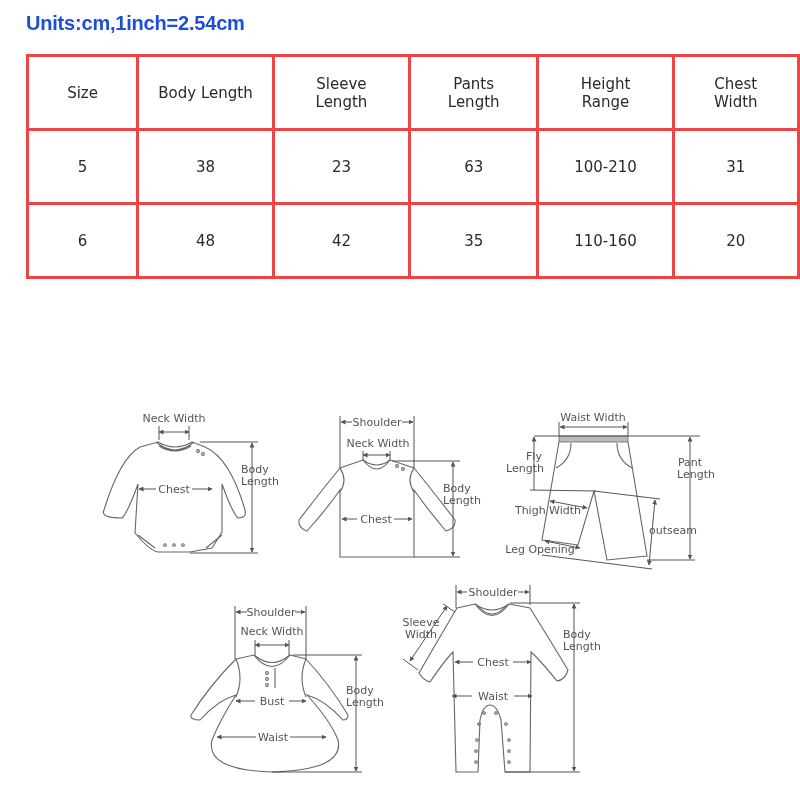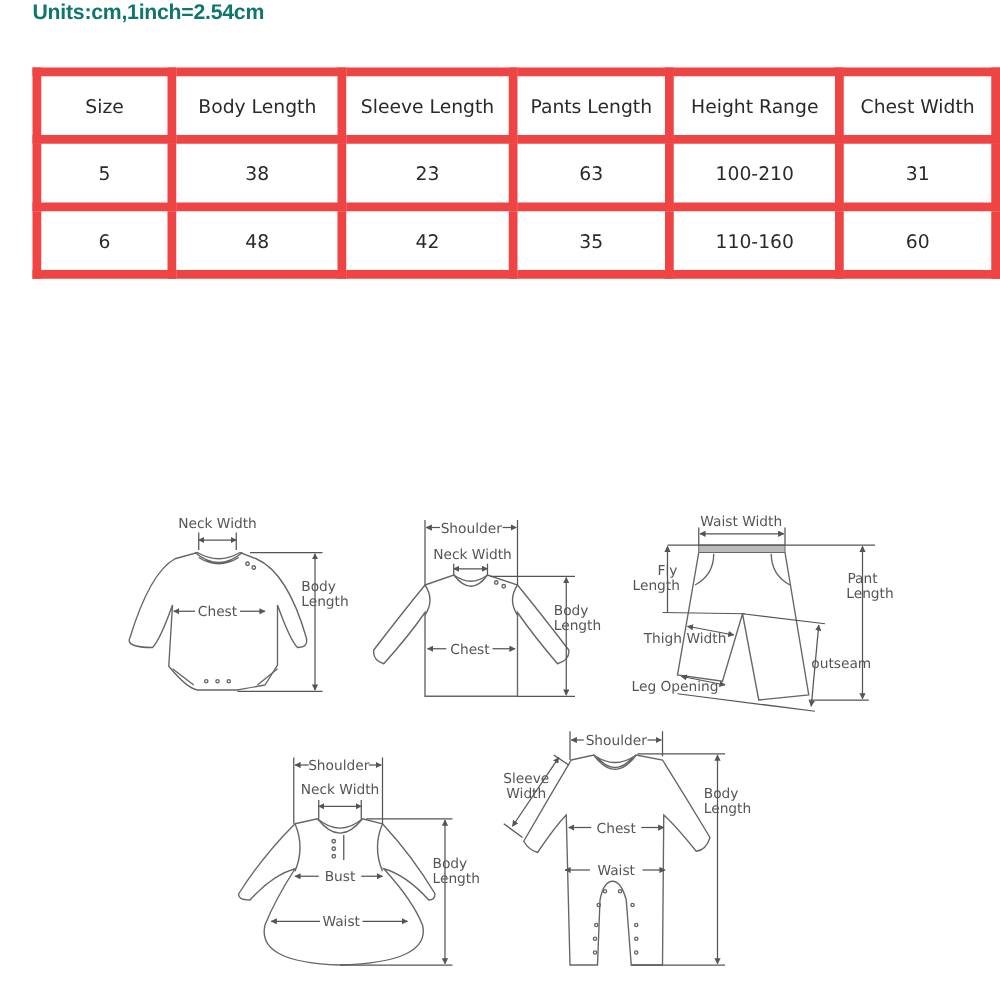--- a/index.html
+++ b/index.html
@@ -1,19 +1,19 @@
 <!DOCTYPE html>
 <html><head>
 <meta charset="utf-8">
 <style>
   html, body { margin:0; padding:0; background:#ffffff; }
   body { width:800px; height:800px; position:relative; overflow:hidden; font-family:"DejaVu Sans", sans-serif; }
-  .units { position:absolute; left:26px; top:0; font-family:"Liberation Sans", sans-serif; font-weight:bold; font-size:17px; color:#0f766e; letter-spacing:-0.2px; }
+  .units { position:absolute; left:26px; top:12px; font-family:"Liberation Sans", sans-serif; font-weight:bold; font-size:20px; color:#1d4ed8; letter-spacing:-0.2px; }
   table.size { position:absolute; left:26px; top:54px; border-collapse:collapse; border:1.5px solid #3a3a3a; }
-  table.size td { border:7px solid #ef4444; height:39px; padding:4px; text-align:center; font-family:"DejaVu Sans", sans-serif; font-size:15px; color:#2a2a2a; }
+  table.size td { border:3px solid #ef4444; height:39px; padding:16px; text-align:center; font-family:"DejaVu Sans", sans-serif; font-size:15px; color:#2a2a2a; }
   .diagram { position:absolute; left:0; top:0; }
   .diagram text { font-family:"DejaVu Sans", sans-serif; font-size:11px; fill:#555; }
   .ln { stroke:#666; stroke-width:1.1; fill:none; }
   .ar { stroke:#555; stroke-width:1; fill:none; }
 </style>
 </head>
 <body>
 
 <div class="units">Units:cm,1inch=2.54cm</div>
 
@@ -34,21 +34,21 @@
     <td>63</td>
     <td>100-210</td>
     <td>31</td>
   </tr>
   <tr>
     <td>6</td>
     <td>48</td>
     <td>42</td>
     <td>35</td>
     <td>110-160</td>
-    <td>60</td>
+    <td>20</td>
   </tr>
 </tbody>
   </table>
 
 <svg class="diagram" width="800" height="800" viewBox="0 0 800 800">
   <defs>
     <marker id="ah" viewBox="0 0 10 10" refX="9" refY="5" markerWidth="5" markerHeight="5" orient="auto-start-reverse">
       <path d="M0,0 L10,5 L0,10 z" fill="#555"></path>
     </marker>
   </defs>

